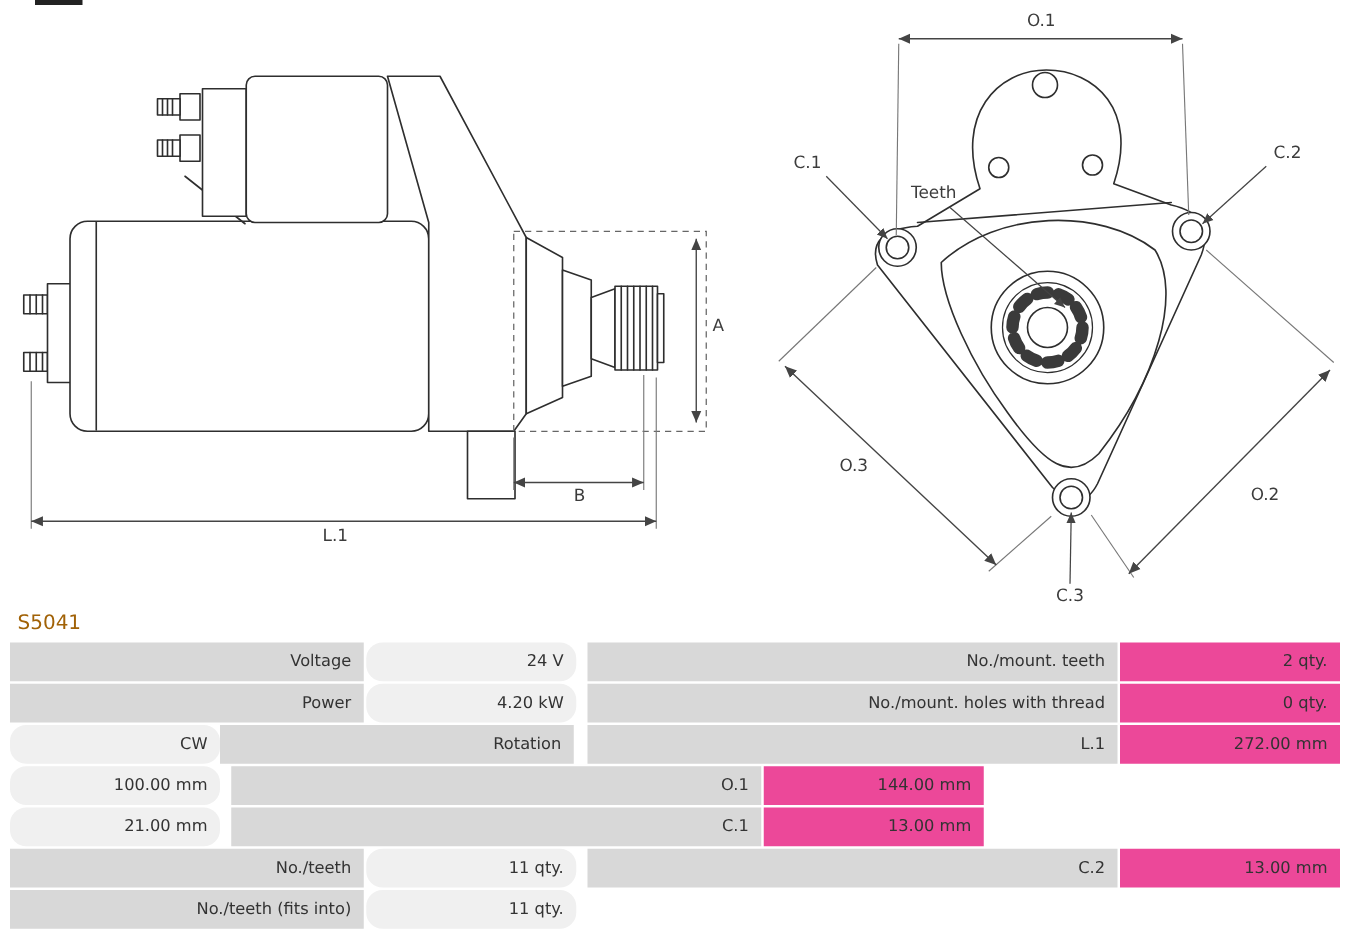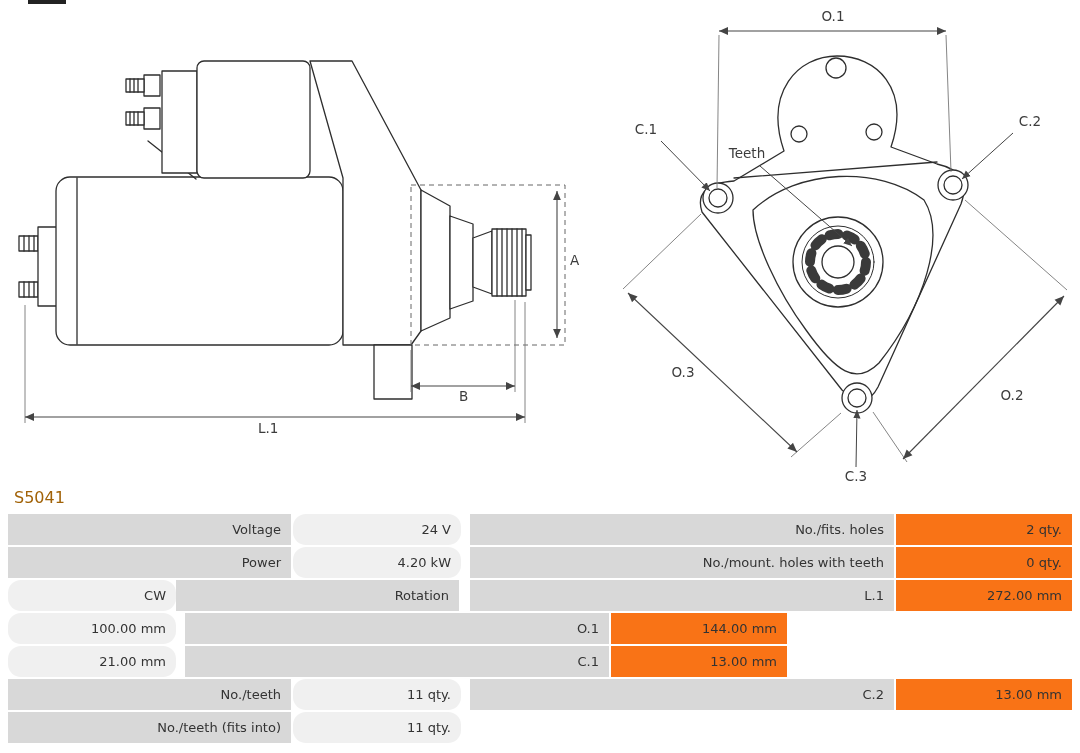--- a/index.html
+++ b/index.html
@@ -9,21 +9,21 @@
   .drawing { display:block; }
   svg text { font-family:"DejaVu Sans", sans-serif; font-size:13.5px; fill:#3c3c3c; }
   .part-number { color:#a16207; font-size:16px; padding:0 0 7px 14px; }
   .spec-table { margin:0 8px; }
   .t-row { display:flex; margin-bottom:2px; }
   .cell { height:31px; line-height:31px; font-size:13px; color:#333; text-align:right; padding-right:10px; overflow:hidden; white-space:nowrap; }
   .l-label { width:283px; background:#d8d8d8; margin-right:2px;text-align:right; }
   .l-value { width:168px; background:#f0f0f0;border-radius:13px; }
   .group-gap { width:9px; }
   .r-label { width:424px; background:#d8d8d8; margin-right:2px; }
-  .r-value { width:176px; background:#f97316; }
+  .r-value { width:176px; background:#ec4899; }
   .blank { background:transparent; }
 </style>
 </head>
 <body>
 
 <div class="page">
 
   <svg class="drawing" width="1080" height="488" viewBox="0 0 1080 488">
     <defs>
       <marker id="mE" markerWidth="9" markerHeight="9" refX="8.5" refY="4.5" orient="auto">
@@ -159,29 +159,29 @@
   </svg>
 
   <div class="part-number">S5041</div>
 
   <div class="spec-table">
 
     <div class="t-row">
       <div class="cell l-label">Voltage</div>
       <div class="cell l-value">24 V</div>
       <div class="group-gap"></div>
-      <div class="cell r-label">No./fits. holes</div>
+      <div class="cell r-label">No./mount. teeth</div>
       <div class="cell r-value">2 qty.</div>
     </div>
 
     <div class="t-row">
       <div class="cell l-label">Power</div>
       <div class="cell l-value">4.20 kW</div>
       <div class="group-gap"></div>
-      <div class="cell r-label">No./mount. holes with teeth</div>
+      <div class="cell r-label">No./mount. holes with thread</div>
       <div class="cell r-value">0 qty.</div>
     </div>
 
     <div class="t-row">
       <div class="cell l-value">CW</div>
       <div class="cell l-label">Rotation</div>
       <div class="group-gap"></div>
       <div class="cell r-label">L.1</div>
       <div class="cell r-value">272.00 mm</div>
     </div>

